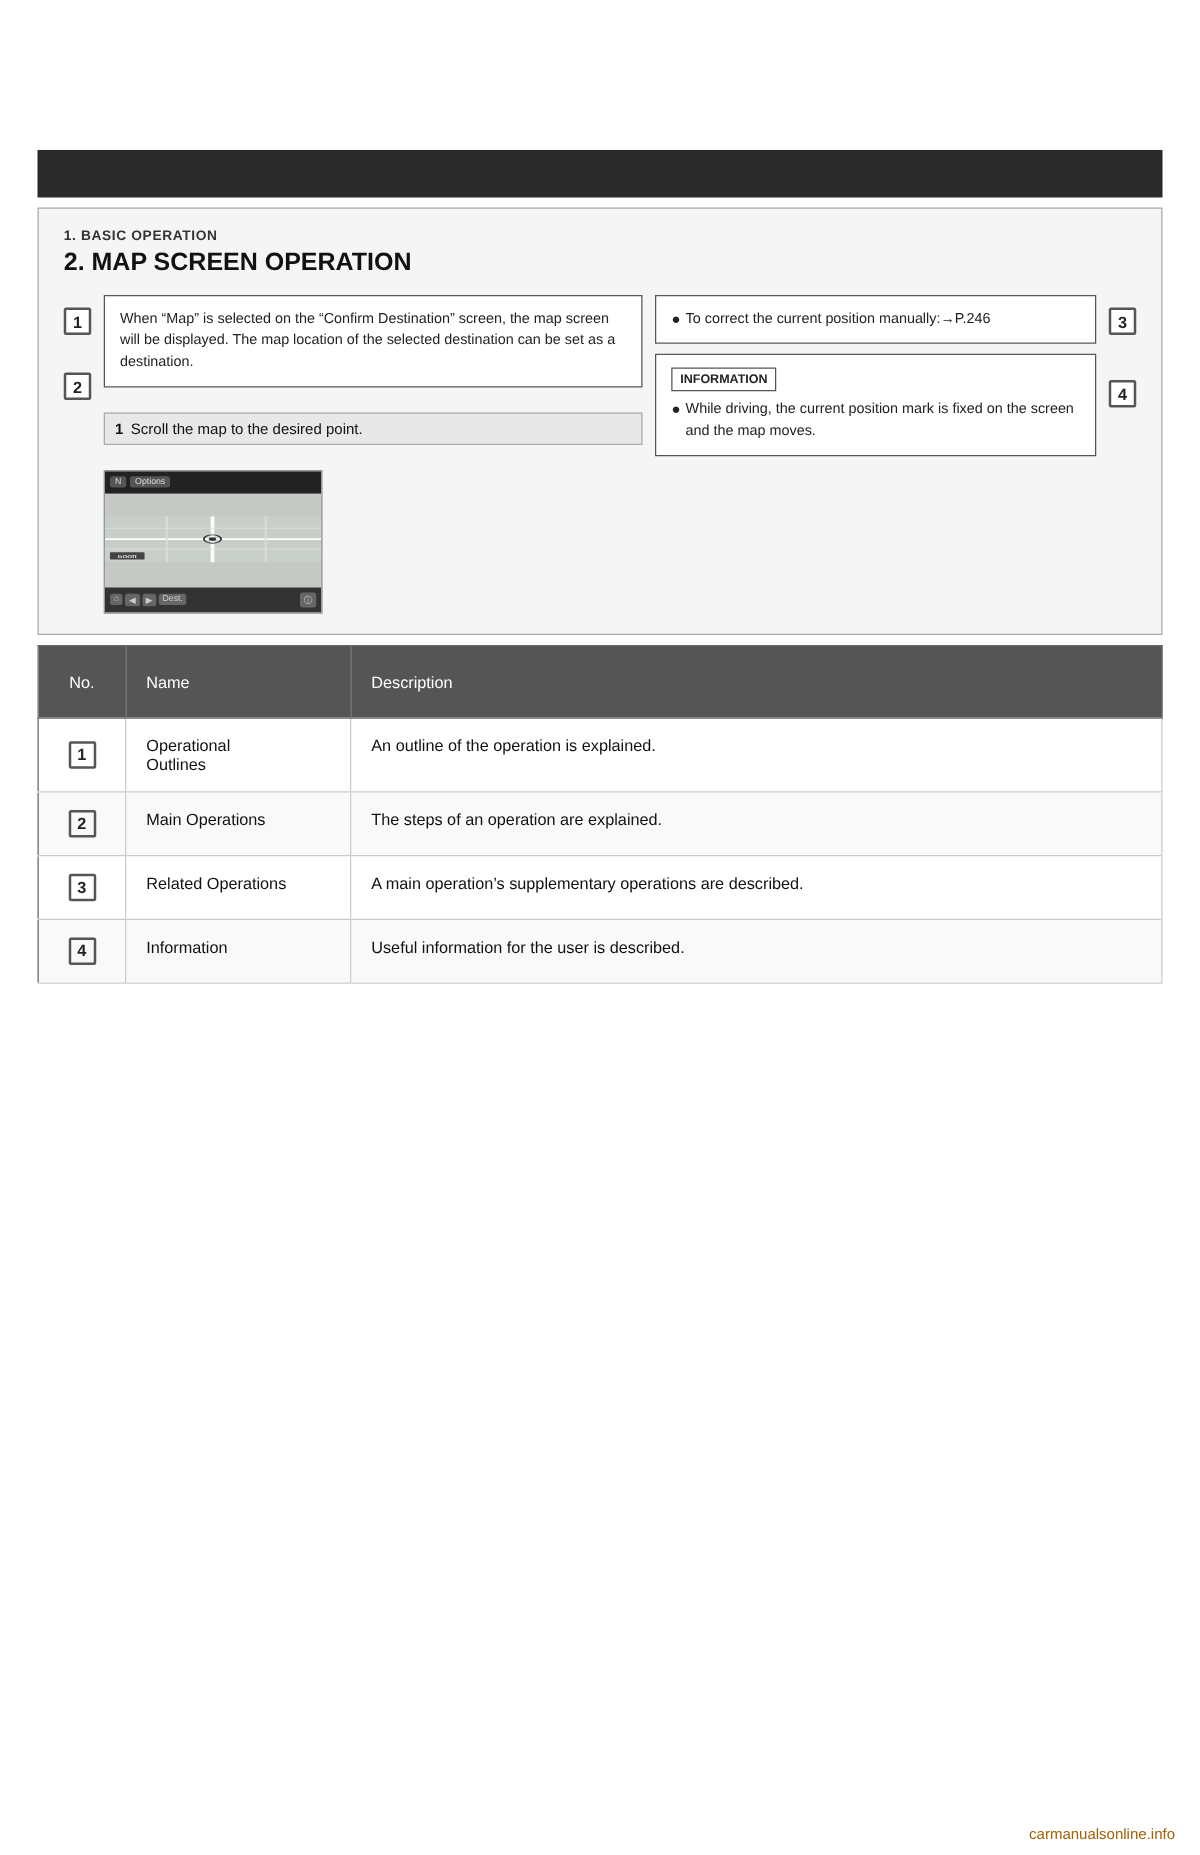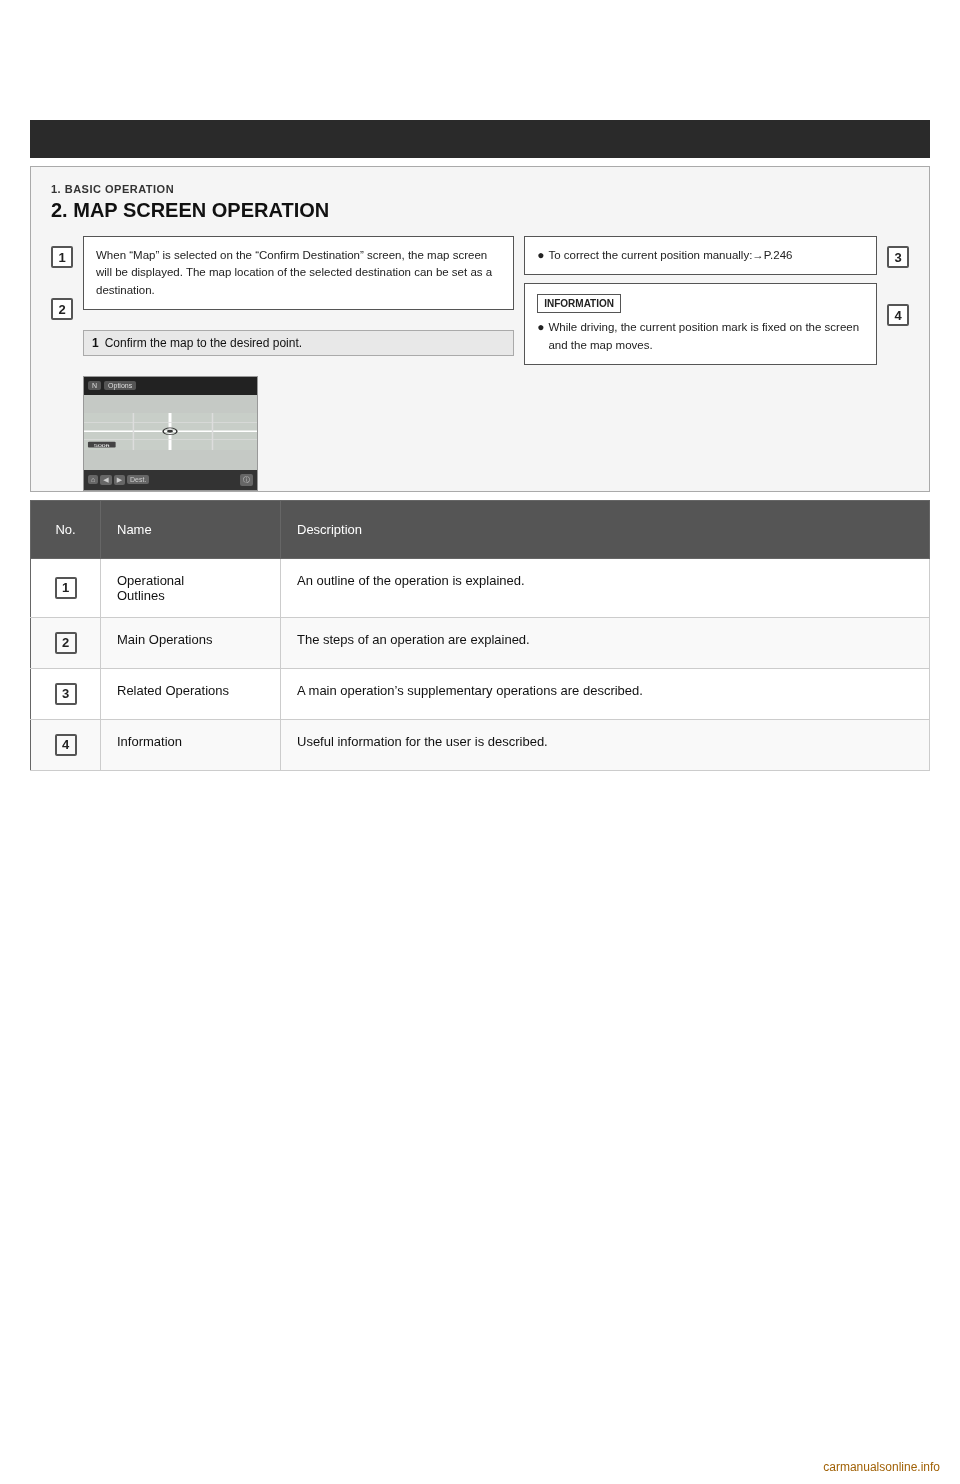--- a/index.html
+++ b/index.html
@@ -34,21 +34,21 @@
     .main-content {
       margin: 0 30px;
       padding: 0;
     }
 
     
     .diagram-container {
       border: 1px solid #aaa;
       background: #f5f5f5;
       margin: 8px 0;
-      padding: 16px 20px 0 20px;
+      padding: 16px 20px 16px 20px;
       position: relative;
       display: flex;
       flex-direction: column;
     }
 
     .diagram-section-label {
       font-size: 11px;
       font-weight: bold;
       color: #333;
       margin-bottom: 4px;
@@ -359,21 +359,21 @@
         <div style="height:10px;"></div>
         <div class="num-badge">2</div>
       </div>
 
       <div class="diagram-left-panel">
         <div class="op-outlines-box">
           <span>When “Map” is selected on the “Confirm Destination” screen, the map screen will be displayed. The map location of the selected destination can be set as a destination.</span>
         </div>
         <div class="main-op-row">
           <span class="main-op-num">1</span>
-          <span class="main-op-text">Confirm the map to the desired point.</span>
+          <span class="main-op-text">Scroll the map to the desired point.</span>
         </div>
 
         <div class="map-placeholder">
           <div class="map-toolbar-top">
             <span class="map-btn">N</span>
             <span class="map-btn">Options</span>
           </div>
           <div class="map-content">
             <svg class="map-svg" viewBox="0 0 175 77" preserveAspectRatio="none">
               <rect width="175" height="77" fill="#c8cec8"></rect>

